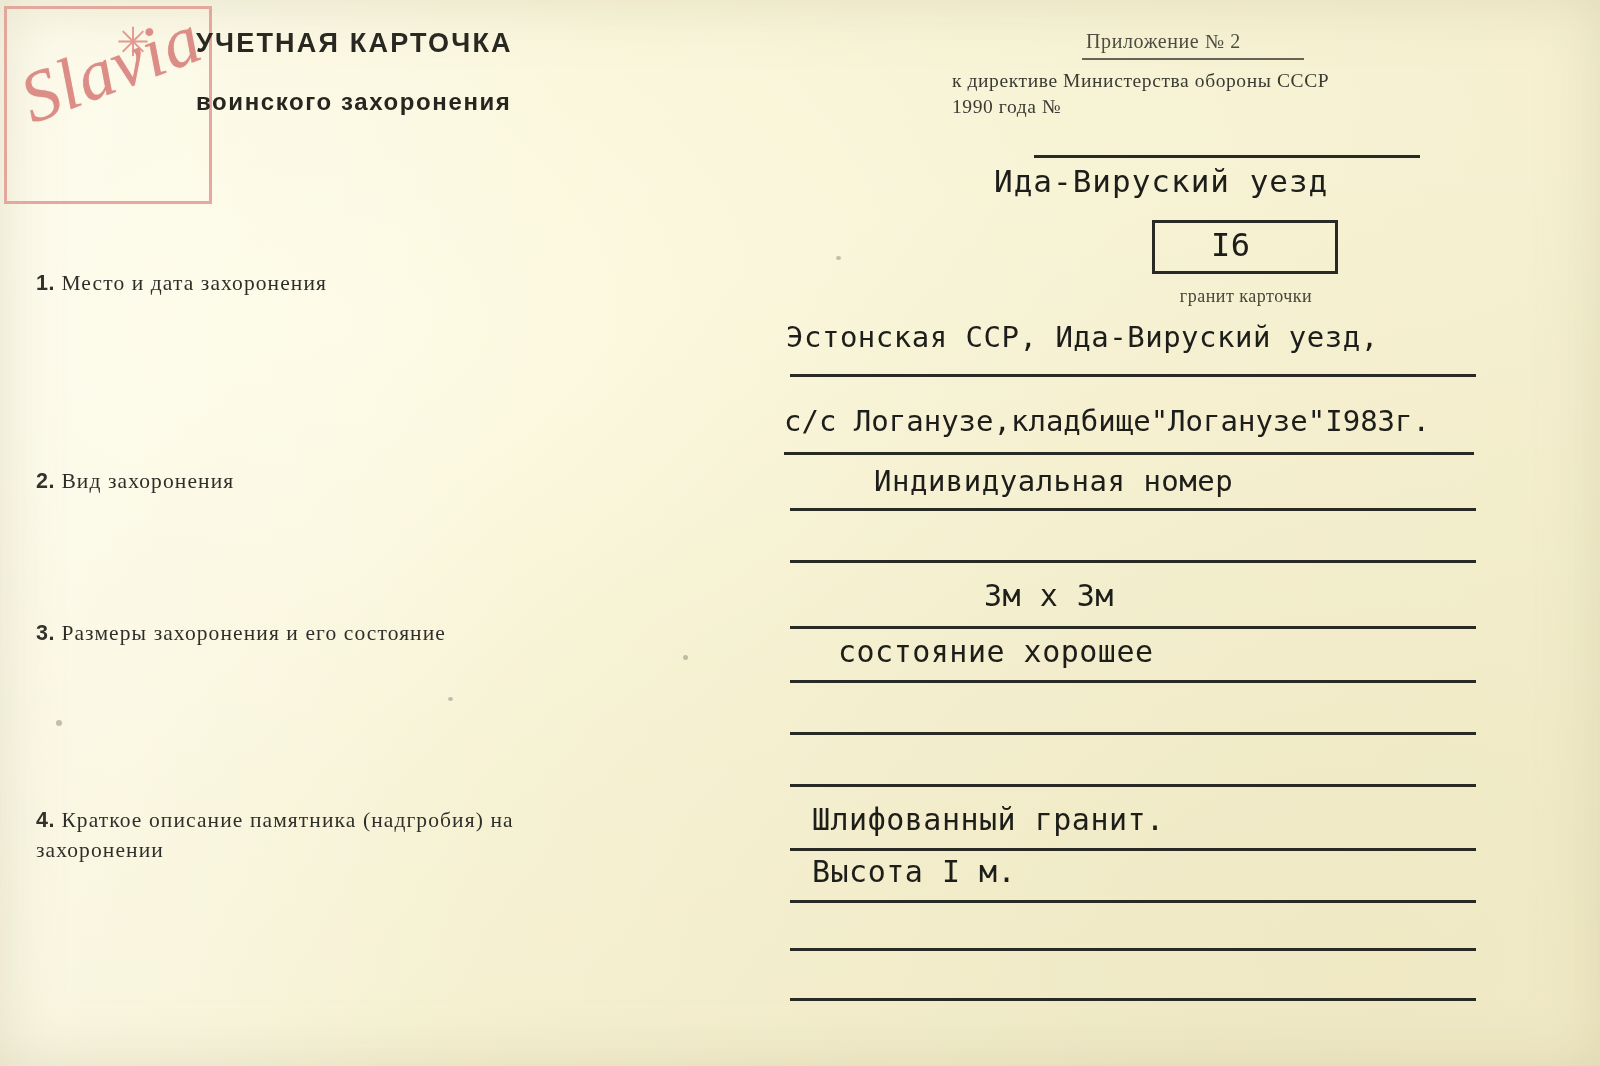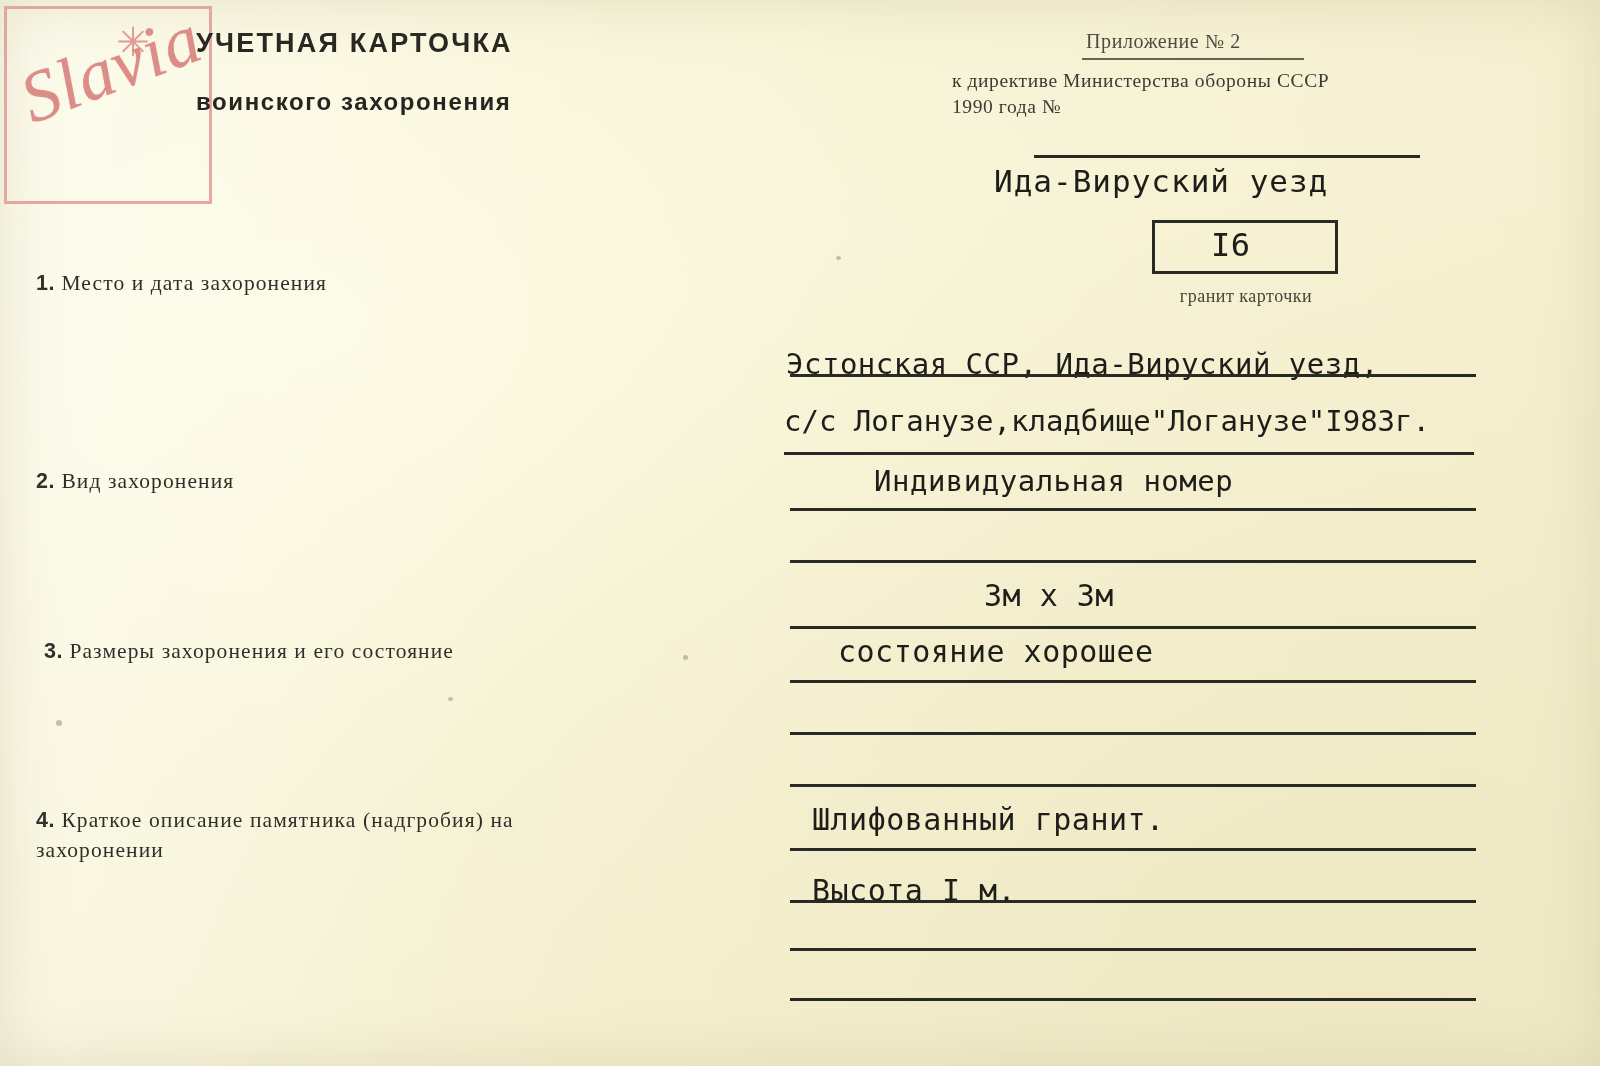--- a/index.html
+++ b/index.html
@@ -136,21 +136,21 @@
     letter-spacing: 1.1px;
     line-height: 30px;
   }
   .field-label .num {
     font-weight: bold;
     font-family: "Liberation Sans", sans-serif;
     letter-spacing: 0.5px;
   }
   .lbl-1 { left: 36px; top: 268px; }
   .lbl-2 { left: 36px; top: 443px; margin-top: 23px; }
-  .lbl-3 { left: 44px; top: 618px; margin-top: 18px; }
+  .lbl-3 { left: 36px; top: 618px; }
   .lbl-4 { left: 36px; top: 805px; width: 700px; }
 
   
   .typed {
     position: absolute;
     color: #1d1d1a;
     font-family: "DejaVu Sans Mono", monospace;
     font-size: 28px;
     letter-spacing: 0.5px;
     white-space: nowrap;
@@ -193,39 +193,39 @@
     left: 1148px;
     top: 286px;
     width: 196px;
     text-align: center;
     font-family: "Liberation Serif", serif;
     font-size: 18px;
     color: #454539;
     letter-spacing: 0.5px;
   }
 
-  .val-1a { left: 786px; top: 320px; font-size: 29px; margin-top: 27px; }
+  .val-1a { left: 786px; top: 320px; font-size: 29px; }
   .rule-1a { left: 790px; top: 374px; width: 686px; }
   .val-1b { left: 784px; top: 404px; font-size: 29px; letter-spacing: 0; }
   .rule-1b { left: 784px; top: 452px; width: 690px; }
 
   .val-2  { left: 874px; top: 464px; font-size: 29px; }
   .rule-2 { left: 790px; top: 508px; width: 686px; }
   .rule-2b{ left: 790px; top: 560px; width: 686px; }
 
   .val-3a { left: 984px; top: 578px; font-size: 30px; }
   .rule-3a{ left: 790px; top: 626px; width: 686px; }
   .val-3b { left: 838px; top: 634px; font-size: 30px; }
   .rule-3b{ left: 790px; top: 680px; width: 686px; }
   .rule-3c{ left: 790px; top: 732px; width: 686px; }
   .rule-3d{ left: 790px; top: 784px; width: 686px; }
 
   .val-4a { left: 812px; top: 802px; font-size: 30px; }
   .rule-4a{ left: 790px; top: 848px; width: 686px; }
-  .val-4b { left: 812px; top: 854px; font-size: 30px; margin-top: 19px; }
+  .val-4b { left: 812px; top: 854px; font-size: 30px; }
   .rule-4b{ left: 790px; top: 900px; width: 686px; }
   .rule-4c{ left: 790px; top: 948px; width: 686px; }
   .rule-4d{ left: 790px; top: 998px; width: 686px; }
 
   
   .speck {
     position: absolute;
     background: #8a8676;
     opacity: 0.5;
     border-radius: 50%;

